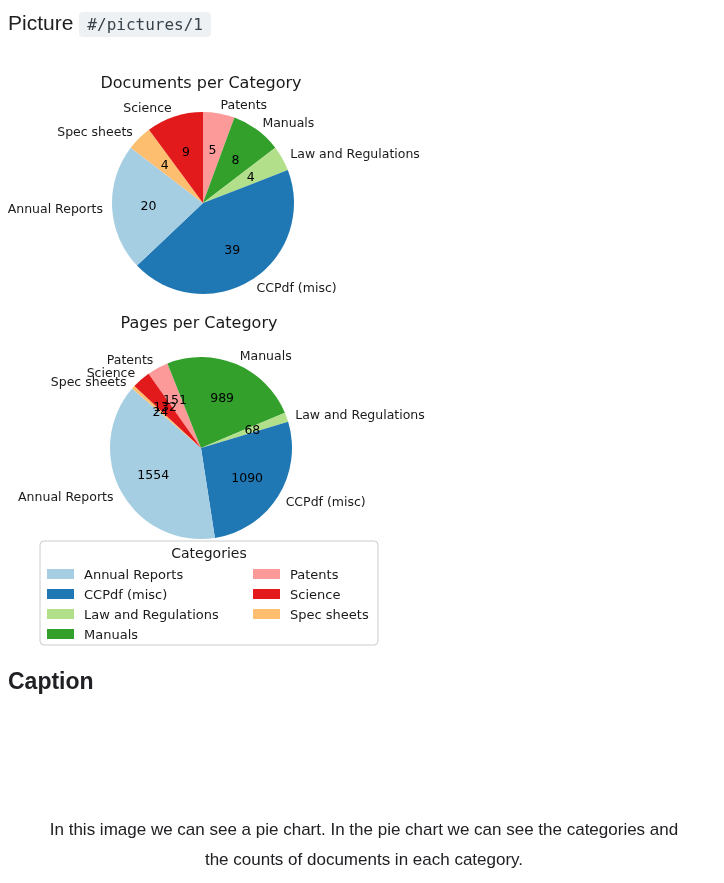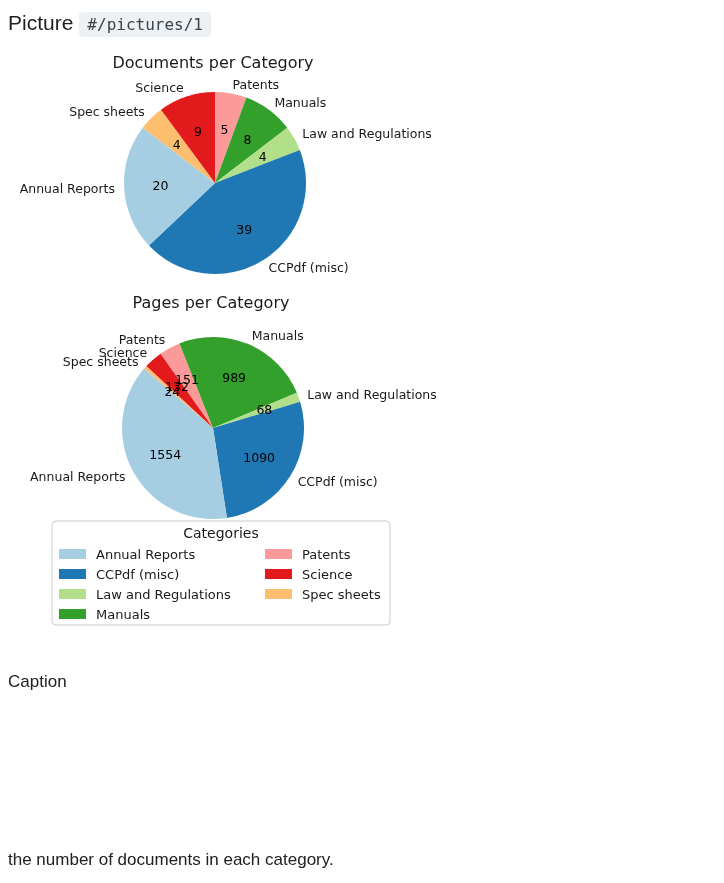--- a/index.html
+++ b/index.html
@@ -1,23 +1,23 @@
 <!DOCTYPE html>
 <html><head>
 <meta charset="utf-8">
 <style>
   html,body{margin:0;padding:0;background:#ffffff;}
   .page{position:relative;width:724px;height:883px;background:#fff;overflow:hidden;
-        font-family:"Liberation Sans",sans-serif;color:#202124;}
+        font-family:"Liberation Sans",sans-serif;color:#202124;text-align:center;}
   .header{position:absolute;left:8px;top:11px;font-size:21px;color:#1f1f1f;}
   .chip{font-family:"DejaVu Sans Mono",monospace;font-size:16px;color:#37424a;
         background:#eef1f4;border-radius:4px;padding:3px 8px;margin-left:6px;}
-  .chart-wrap{position:absolute;left:0;top:42px;width:460px;height:600px;margin-left:12px;}
+  .chart-wrap{position:absolute;left:0;top:62px;width:460px;height:600px;}
   svg{font-family:"DejaVu Sans",sans-serif;}
-  .cap-h{position:absolute;left:8px;font-size:17px;font-weight:400;line-height:21px;}
+  .cap-h{position:absolute;left:8px;font-size:23px;font-weight:700;line-height:21px;}
   .cap-t{position:absolute;left:8px;font-size:17px;font-weight:400;line-height:21px;}
   .para{position:absolute;left:8px;font-size:17px;font-weight:400;line-height:30px;width:712px;}
 </style>
 </head>
 <body>
 
 <div class="page">
 
   <div class="header">
     <span>Picture</span><span class="chip">#/pictures/1</span>
@@ -86,17 +86,17 @@
         <rect x="253" y="547" width="27" height="10" fill="#fdbf6f"></rect>
         <text x="290" y="552" dominant-baseline="central" font-size="13" fill="#1a1a1a">Spec sheets</text>
       </svg>
   </div>
 
   <div class="cap-h" style="top:671px">Caption</div>
 
 
 
   <div class="para" style="top:815px">
-    <br>
-    <span>the number of documents in each category.</span>
+    <span>In this image we can see a pie chart. In the pie chart we can see the categories and</span><br>
+    <span>the counts of documents in each category.</span>
   </div>
 
 </div>
 
 </body></html>

